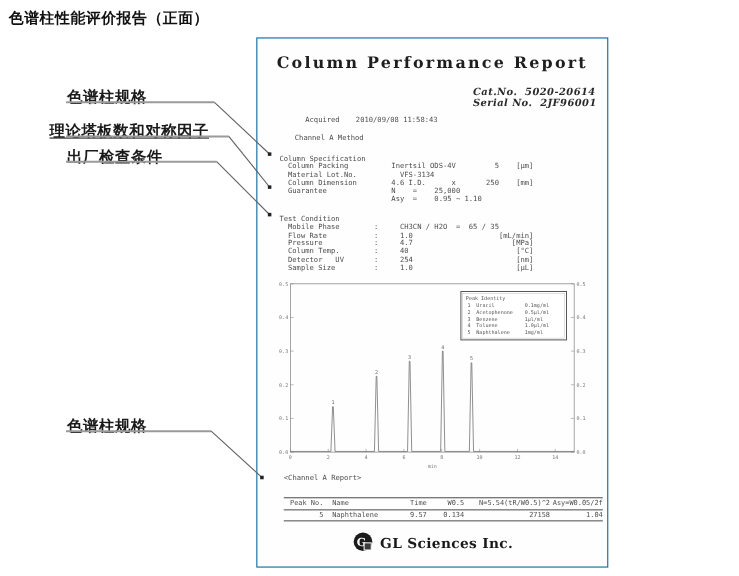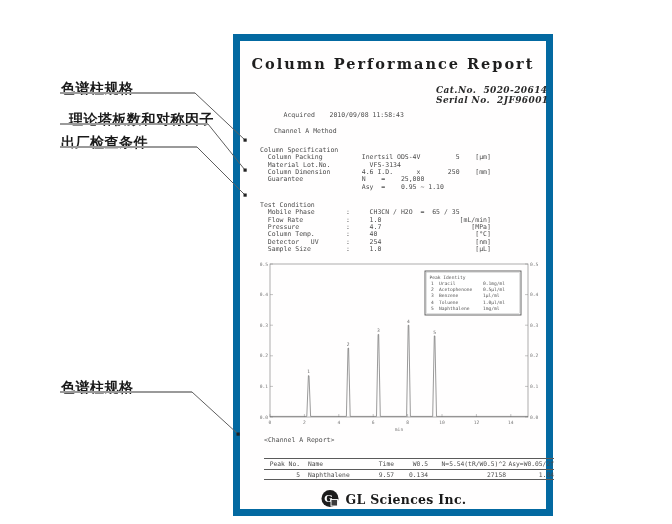--- a/index.html
+++ b/index.html
@@ -14,21 +14,21 @@
   }
   .callout-label {
     position:absolute; font-size:14px; font-weight:600; color:#1a1a1a;
     white-space:nowrap; letter-spacing:0.5px;
   }
   #callout-svg { position:absolute; left:0; top:0; pointer-events:none; z-index:6; }
 
   
   .page {
     position:absolute; left:233px; top:34px; width:320px; height:482px;
-    background:#fffefe; border:7px solid #0369a1; z-index:2;
+    background:#fffefe; border:1px solid #0369a1; z-index:2;
   }
   .rpt-title {
     position:absolute; left:0; top:14px; width:100%; text-align:center;
     font-family:"DejaVu Serif","Liberation Serif",serif; font-weight:bold;
     font-size:14.5px; letter-spacing:2px; color:#1e1e1e;
   }
   .catline {
     position:absolute; left:196px; font-family:"DejaVu Serif","Liberation Serif",serif;
     font-style:italic; font-weight:bold; font-size:9px; color:#2a2a2a; letter-spacing:0.4px;
     white-space:nowrap;
@@ -61,23 +61,24 @@
     font-family:"DejaVu Serif","Liberation Serif",serif; font-weight:bold;
     font-size:12.5px; color:#1a1a1a; letter-spacing:0.3px;
   }
   .chart-wrap { position:absolute; left:11px; top:214px; z-index:3; }
 </style>
 </head>
 <body>
 
 <div id="screen">
 
+  <div class="heading">色谱柱性能评价报告（正面）</div>
 
   <div class="callout-label" style="left:61px; top:80px;">色谱柱规格</div>
-  <div class="callout-label" style="left:69px; top:111px;">理论塔板数和对称因子</div>
+  <div class="callout-label" style="left:45px; top:111px;text-decoration:underline;">理论塔板数和对称因子</div>
   <div class="callout-label" style="left:61px; top:134px;">出厂检查条件</div>
   <div class="callout-label" style="left:61px; top:379px;">色谱柱规格</div>
 
   <svg id="callout-svg" width="672" height="524">
     <line x1="60" y1="93" x2="195" y2="93" stroke="#9a9a9a" stroke-width="1.8"></line>
     <line x1="195" y1="93" x2="245" y2="140" stroke="#5f5f5f" stroke-width="1"></line>
     <rect x="243.5" y="138.5" width="3.2" height="3.2" fill="#222"></rect>
 
     <line x1="60" y1="124" x2="208" y2="124" stroke="#9a9a9a" stroke-width="1.8"></line>
     <line x1="208" y1="124" x2="245" y2="170" stroke="#5f5f5f" stroke-width="1"></line>

